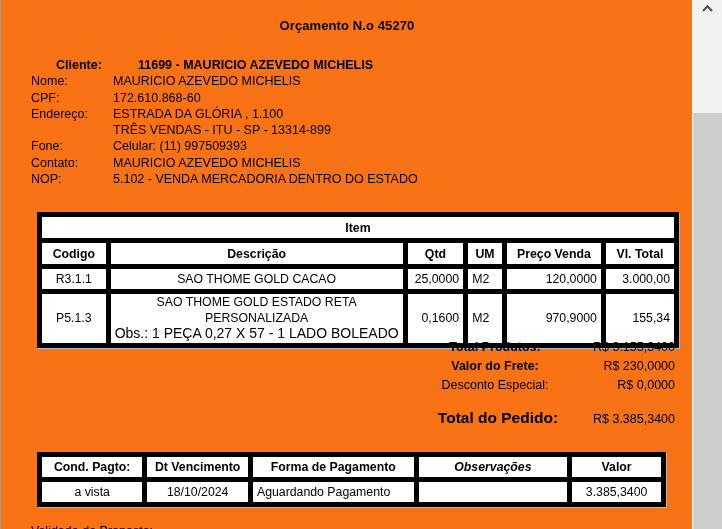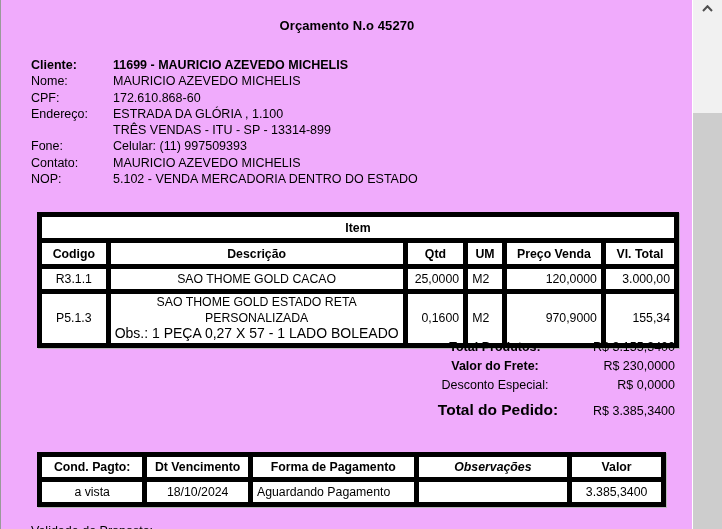--- a/index.html
+++ b/index.html
@@ -15,21 +15,21 @@
     color: #000000;
     position: relative;
   }
   .page-frame {
     position: absolute;
     left: 0; top: 0;
     width: 692px;
     height: 529px;
     border-left: 1px solid #9a9a9a;
     box-sizing: border-box;
-    background: #f0abfc;
+    background: #f97316;
     overflow: hidden;
   }
   
   .scrollbar {
     position: absolute;
     right: 0; top: 0;
     width: 30px;
     height: 529px;
     background: #cdcdcd;
     border-left: 1px solid #ffffff;
@@ -72,21 +72,21 @@
     font-size: 12.5px;
     line-height: 16.3px;
   }
   .client-row {
     display: flex;
   }
   .client-label {
     width: 82px;
     flex: 0 0 82px;
   }
-  .client-label.b { font-weight: bold; }
+  .client-label.b { font-weight: bold; margin-left: 25px; }
   .client-value.b { font-weight: bold; }
   .client-row.indent .client-label { visibility: hidden; }
 
   
   table.grid {
     position: absolute;
     border-collapse: collapse;
     font-size: 12.3px;
     background: #ffffff;
     box-shadow: 1px 1px 0 #b8b8b8;
@@ -138,21 +138,21 @@
     text-align: center;
     padding-right: 10px;
     flex: 1 1 auto;
   }
   .tot-label.plain { font-weight: normal; }
   .tot-value {
     width: 96px;
     flex: 0 0 96px;
     text-align: right;
   }
-  .tot-row.grand { height: 24px; margin-top: 4px; }
+  .tot-row.grand { height: 24px; margin-top: 12px; }
   .tot-row.grand .tot-label {
     font-size: 15.5px;
     font-weight: bold;
     padding-right: 4px;
   }
   .tot-row.grand .tot-value { font-size: 12.5px; }
 
   
   .pay-table {
     left: 36px;

